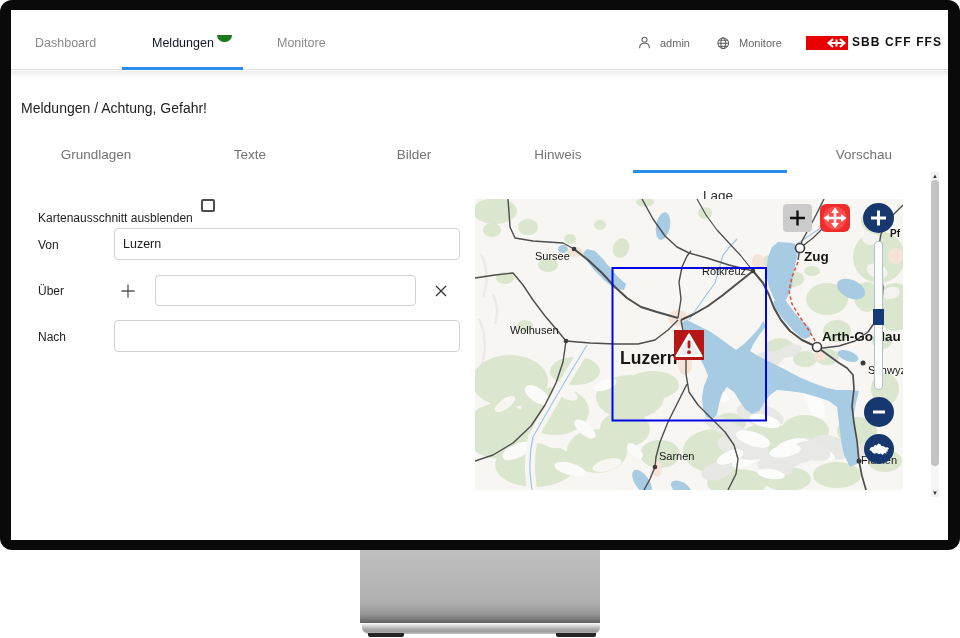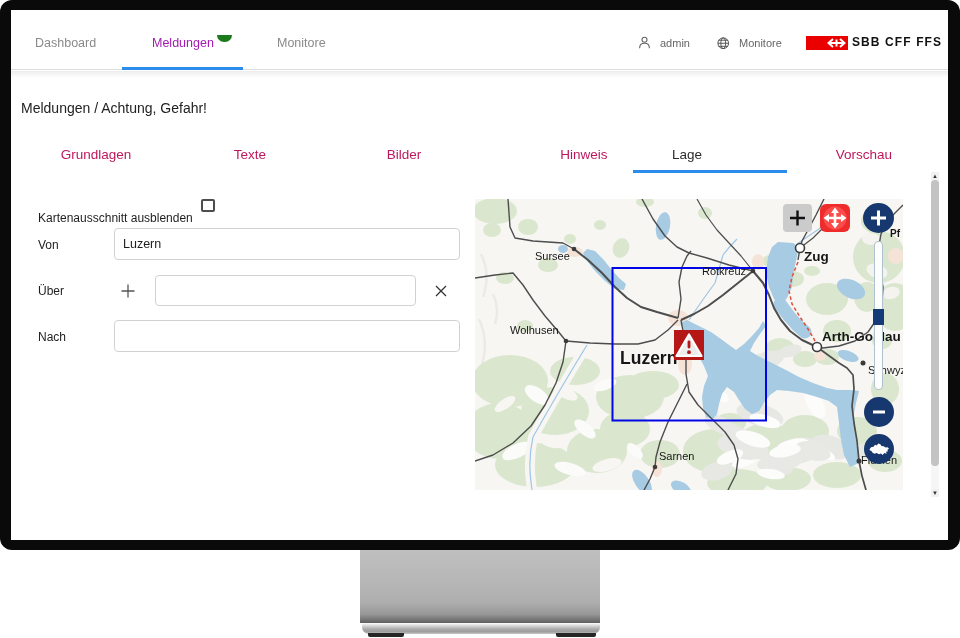--- a/index.html
+++ b/index.html
@@ -14,31 +14,31 @@
   #stand-base { left:362px; top:623px; width:238px; height:11px; border-radius:2px 2px 7px 7px;
     background:linear-gradient(180deg,#fdfdfd 0%,#dedede 20%,#ababab 55%,#9d9d9d 78%,#c6c6c6 100%); }
   #foot-l { left:368px; top:633px; width:36px; height:4px; background:#262626; border-radius:0 0 2px 2px; }
   #foot-r { left:556px; top:633px; width:40px; height:4px; background:#262626; border-radius:0 0 2px 2px; }
 
   
   #header { left:11px; top:10px; width:937px; height:60px; background:#fff; border-bottom:1px solid #ddd; }
   #hshadow { left:11px; top:71px; width:937px; height:7px;
      background:linear-gradient(180deg, rgba(0,0,0,0.07), rgba(0,0,0,0)); }
   .navtxt { position:absolute; font-size:12.5px; color:#8a8a8a; top:36px; }
-  #nav-meld { color:#a21caf; }
+  #nav-meld { color:#0f172a; }
   #navline { left:122px; top:67px; width:121px; height:3px; background:#2b8ceb; }
   #badge { left:217px; top:35px; width:15px; height:7px; background:#1c7a1c; border-radius:0 0 8px 8px; }
   .hdr-right { position:absolute; top:36.5px; font-size:11px; color:#666; }
   #sbb-box { left:806px; top:36px; width:42px; height:14px; background:#eb0000; }
   #sbb-txt { left:852px; top:35px; font-size:12px; font-weight:bold; color:#111; letter-spacing:1.1px;}
 
   #crumb { left:21px; top:100px; font-size:14px; color:#222; }
 
   
-  .tab { position:absolute; top:147px; font-size:13.5px; color:#be185d; width:154px; text-align:center; }
+  .tab { position:absolute; top:147px; font-size:13.5px; color:#737373; width:154px; text-align:center; }
   .tab.on { color:#2b2b2b; }
   #tabline { left:633px; top:170px; width:154px; height:2.5px; background:#2b8ceb; }
 
   
   .flabel { position:absolute; font-size:12px; color:#1d1d1d; }
   .finput { position:absolute; border:1px solid #d2d2d2; border-radius:4px; background:#fff;
     font-size:12.5px; color:#1d1d1d; padding-left:8px; display:flex; align-items:center; }
   #cb { left:201px; top:199px; width:14px; height:13px; border:2px solid #4d4d4d; border-radius:2px; background:#fff; }
 
   
@@ -81,23 +81,23 @@
 <div id="sbb-box" class="abs"></div>
 <svg class="abs" style="left:827px;top:38px" width="19" height="10" viewBox="0 0 38 20" fill="none" stroke="#fff" stroke-width="4">
   <path d="M12,2 L3,10 L12,18 M26,2 L35,10 L26,18 M3,10 H35 M19,3 V17"></path>
 </svg>
 <div id="sbb-txt" class="abs">SBB CFF FFS</div>
 
 <div id="crumb" class="abs">Meldungen / Achtung, Gefahr!</div>
 
 <div class="tab" style="left:19px;">Grundlagen</div>
 <div class="tab" style="left:173px;">Texte</div>
-<div class="tab" style="left:327px;">Bilder</div>
-<div class="tab" style="left:507px;">Hinweis</div>
-<div class="tab on" style="left:610px;">Lage</div>
+<div class="tab" style="left:337px;">Bilder</div>
+<div class="tab" style="left:481px;">Hinweis</div>
+<div class="tab on" style="left:641px;margin-top:41px;">Lage</div>
 <div class="tab" style="left:787px;">Vorschau</div>
 <div id="tabline" class="abs"></div>
 
 <div class="flabel" style="left:38px; top:199px;margin-top:12px;">Kartenausschnitt ausblenden</div>
 <div id="cb" class="abs"></div>
 <div class="flabel" style="left:38px; top:238px;">Von</div>
 <div class="finput" style="left:114px; top:228px; width:346px; height:32px;">Luzern</div>
 <div class="flabel" style="left:38px; top:284px;">Über</div>
 <svg class="abs" style="left:121px;top:284px" width="14" height="14" viewBox="0 0 14 14" stroke="#555" stroke-width="1.3">
   <path d="M7 0.5 V13.5 M0.5 7 H13.5"></path>

